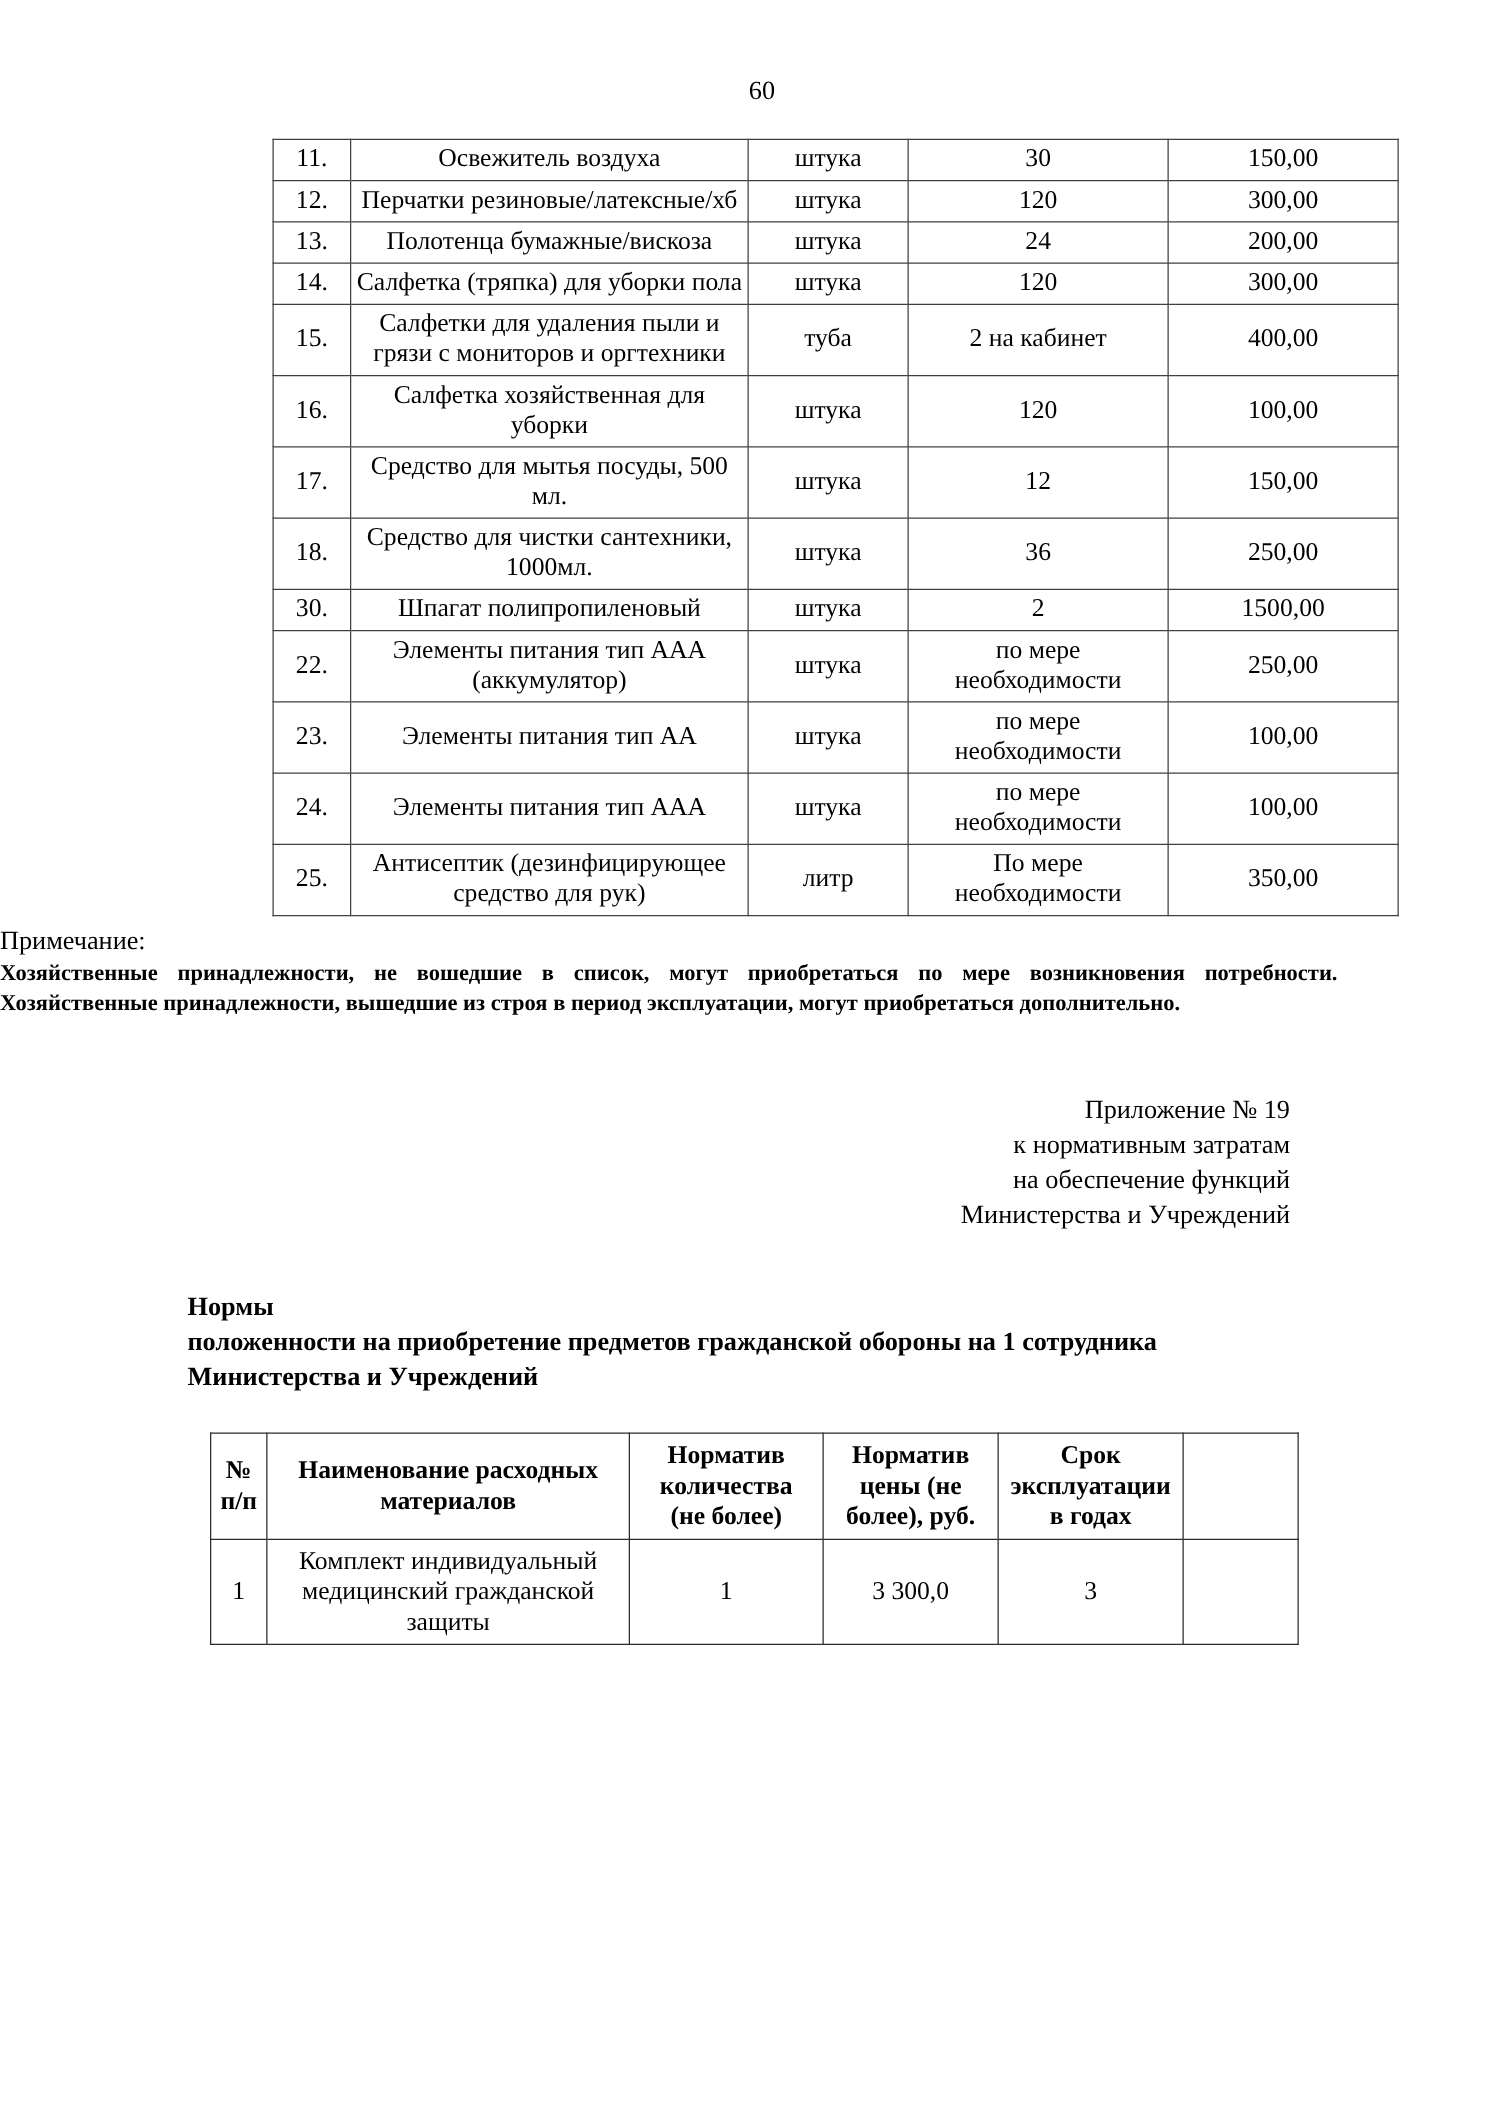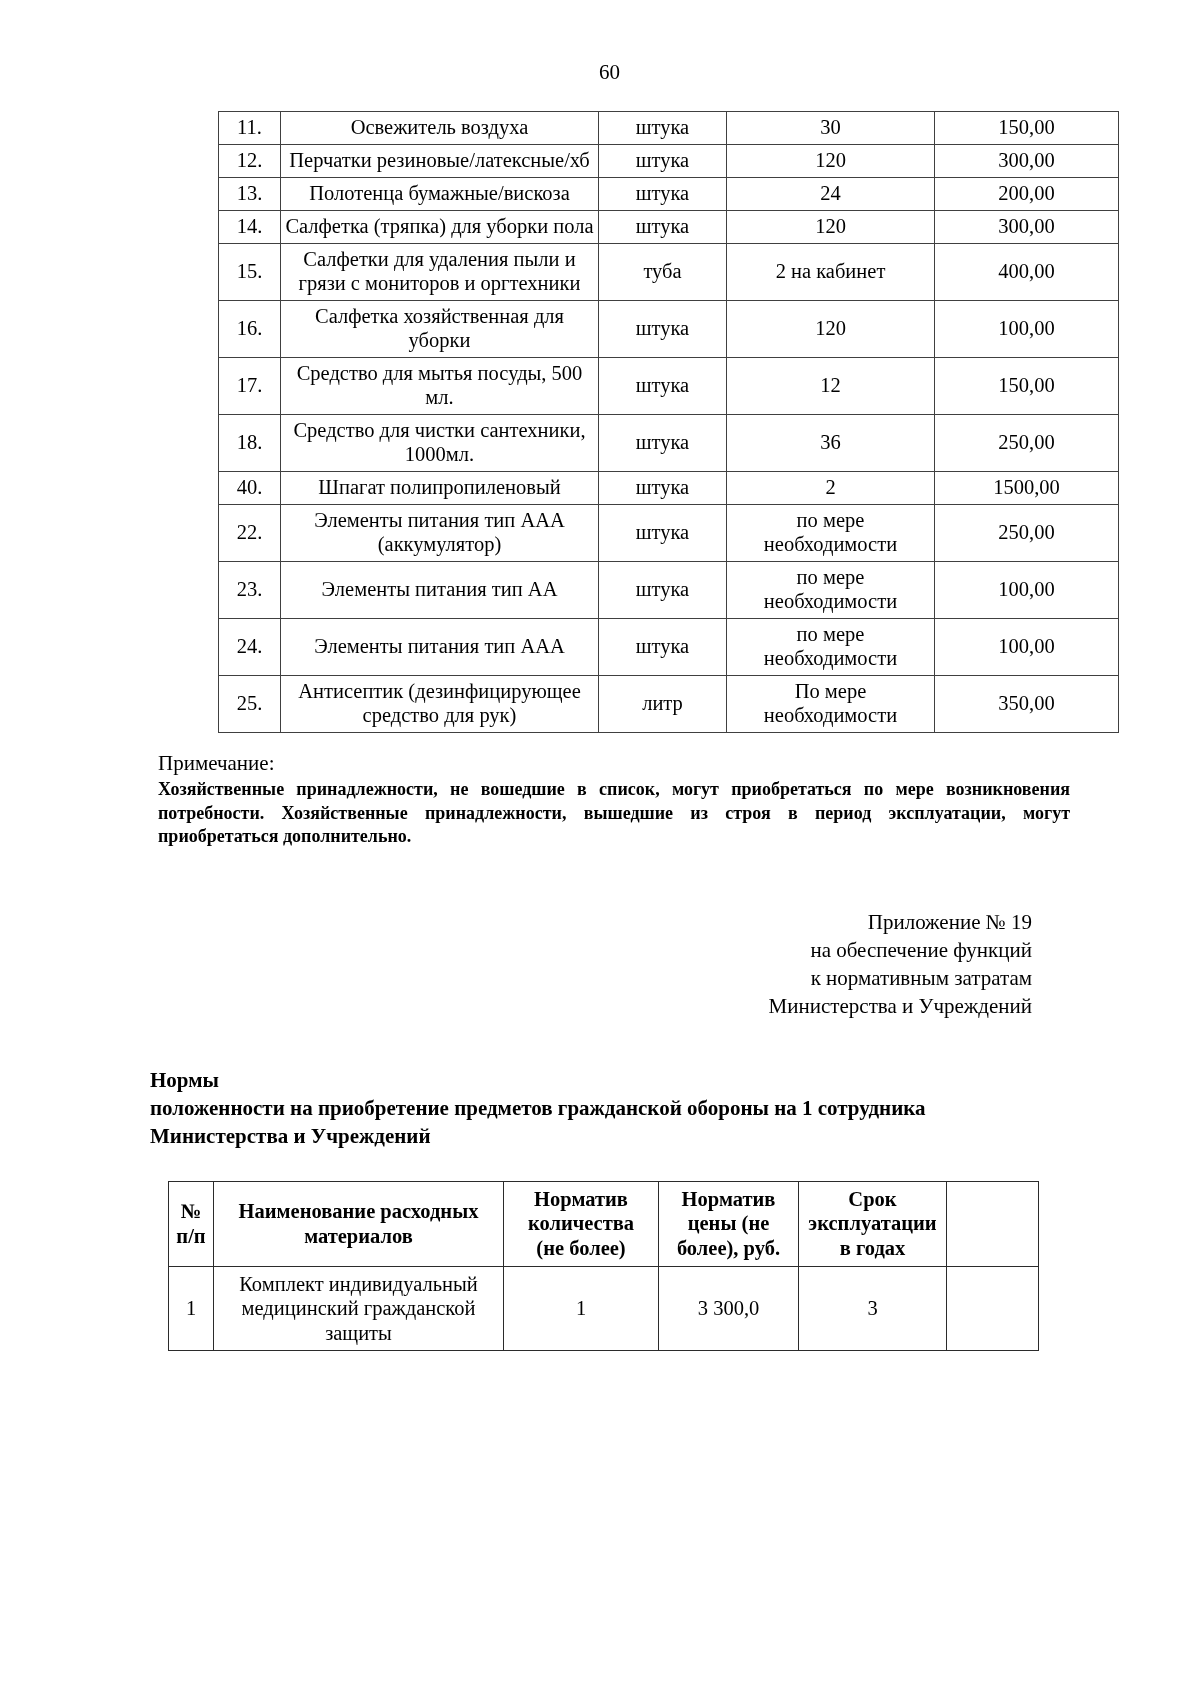--- a/index.html
+++ b/index.html
@@ -53,23 +53,22 @@
     text-align: center;
   }
   .c-num   { width: 62px; }
   .c-name  { width: 318px; }
   .c-unit  { width: 128px; }
   .c-qty   { width: 208px; }
   .c-price { width: 184px; }
 
   
   .note-wrap {
-    padding-left: 158px;
     padding-right: 130px;
-    margin-top: 17px;
+    margin-top: 6px;
   }
   .note-label {
     font-size: 21px;
     line-height: 1.33;
   }
   .note-text {
     font-size: 18px;
     line-height: 1.33;
     text-align: justify;
     margin: 0;
@@ -203,21 +202,21 @@
         <tr>
           <td>18.</td>
           <td>Средство для чистки сантехники, 1000мл.</td>
           <td>штука</td>
           <td>36</td>
           <td>250,00</td>
         </tr>
 
 
         <tr>
-          <td>40.</td>
+          <td>30.</td>
           <td>Шпагат полипропиленовый</td>
           <td>штука</td>
           <td>2</td>
           <td>1500,00</td>
         </tr>
 
 
         <tr>
           <td>22.</td>
           <td>Элементы питания тип ААА (аккумулятор)</td>
@@ -254,22 +253,22 @@
     </table>
   </div>
 
   <div class="note-wrap">
     <div class="note-label">Примечание:</div>
     <p class="note-text">Хозяйственные принадлежности, не вошедшие в список, могут приобретаться по мере возникновения потребности. Хозяйственные принадлежности, вышедшие из строя в период эксплуатации, могут приобретаться дополнительно.</p>
   </div>
 
   <div class="appendix">
     <div>Приложение № 19</div>
+    <div>к нормативным затратам</div>
     <div>на обеспечение функций</div>
-    <div>к нормативным затратам</div>
     <div>Министерства и Учреждений</div>
   </div>
 
   <div class="norms-title">
     <div>Нормы</div>
     <div>положенности на приобретение предметов гражданской обороны на 1 сотрудника</div>
     <div>Министерства и Учреждений</div>
   </div>
 
   <div class="tbl2-wrap">

